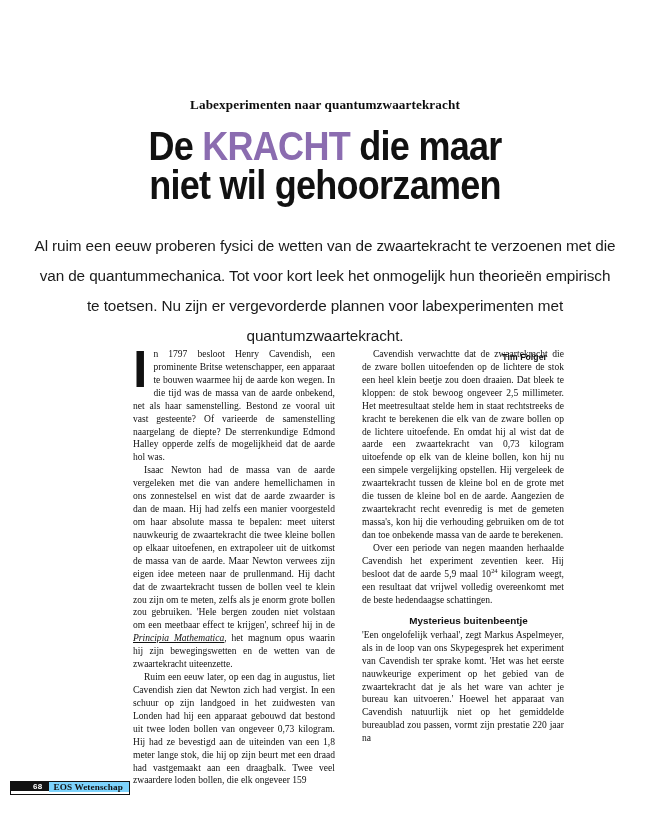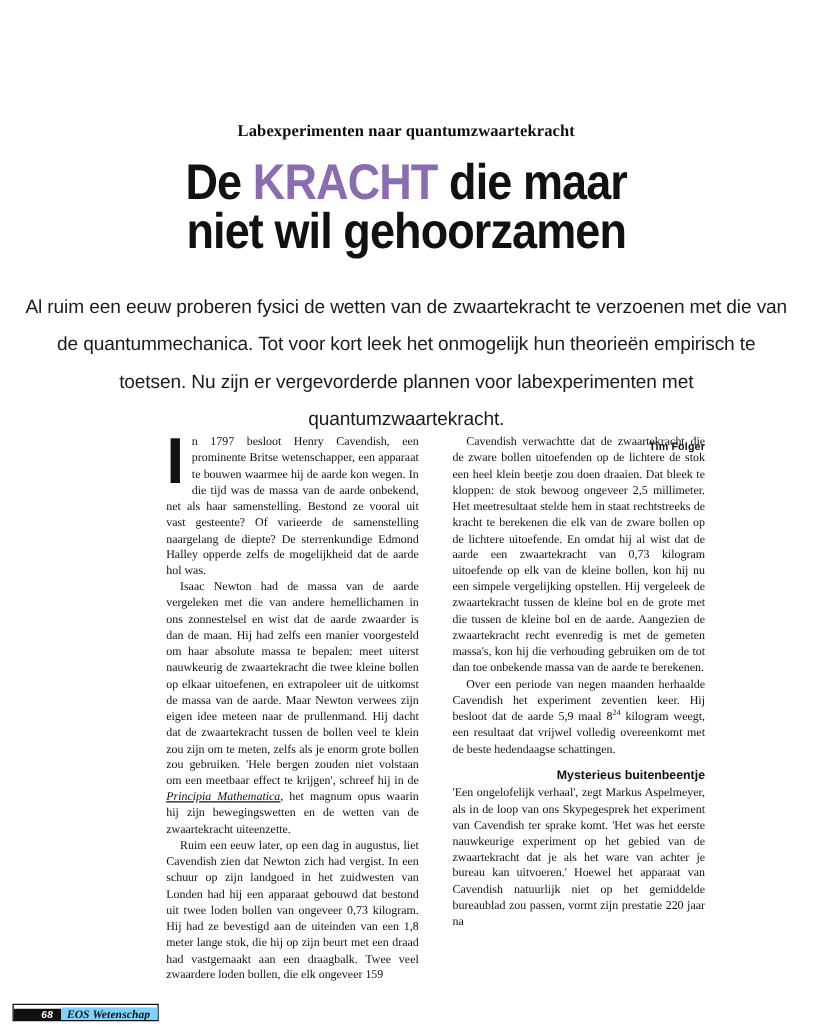--- a/index.html
+++ b/index.html
@@ -18,21 +18,21 @@
   }
 
   .page {
     position: absolute;
     inset: 0;
     background: #ffffff;
   }
 
   
   .header {
-    padding: 0 13px;
+    padding: 0 30px;
   }
 
   .kicker {
     margin: 0;
     padding-top: 97px;
     text-align: center;
     font-family: "Liberation Serif", serif;
     font-weight: bold;
     font-size: 13.2px;
     letter-spacing: 0.1px;
@@ -120,37 +120,36 @@
   }
 
   .subhead {
     margin: 0;
     padding-top: 8px;
     padding-bottom: 1px;
     font-family: "Liberation Sans", sans-serif;
     font-weight: bold;
     font-size: 9.9px;
     text-indent: 0;
-    text-align: right;
+    text-align: center;
     color: #111111;
   }
 
   em.work { font-style: italic; text-decoration: underline; }
   sup { font-size: 0.68em; vertical-align: super; line-height: 0; }
 
   
   .footer {
     position: absolute;
     left: 10px;
-    bottom: 8px;
-    display: flex;
-    align-items: flex-end;
+    bottom: 30px;
+    display: flex;
+    align-items: flex-start;
     height: 14px;
     border: 1px solid #111111;
-    font-style: italic;
   }
   .folio {
     background: #111111;
     color: #ffffff;
     font-family: "Liberation Sans", sans-serif;
     font-weight: bold;
     font-size: 8px;
     letter-spacing: 0.3px;
     display: flex;
     align-items: center;
@@ -193,21 +192,21 @@
   <div class="columns">
 
     <div class="col">
       <p class="first"><span class="dropcap">I</span><span>n 1797 besloot Henry Cavendish, een prominente Britse wetenschapper, een apparaat te bouwen waarmee hij de aarde kon wegen. In die tijd was de massa van de aarde onbekend, net als haar samenstelling. Bestond ze vooral uit vast gesteente? Of varieerde de samenstelling naargelang de diepte? De sterrenkundige Edmond Halley opperde zelfs de mogelijkheid dat de aarde hol was.</span></p>
       <p><span>Isaac Newton had de massa van de aarde vergeleken met die van andere hemellichamen in ons zonnestelsel en wist dat de aarde zwaarder is dan de maan. Hij had zelfs een manier voorgesteld om haar absolute massa te bepalen: meet uiterst nauwkeurig de zwaartekracht die twee kleine bollen op elkaar uitoefenen, en extrapoleer uit de uitkomst de massa van de aarde. Maar Newton verwees zijn eigen idee meteen naar de prullenmand. Hij dacht dat de zwaartekracht tussen de bollen veel te klein zou zijn om te meten, zelfs als je enorm grote bollen zou gebruiken. 'Hele bergen zouden niet volstaan om een meetbaar effect te krijgen', schreef hij in de </span><em class="work">Principia Mathematica</em><span>, het magnum opus waarin hij zijn bewegingswetten en de wetten van de zwaartekracht uiteenzette.</span></p>
       <p>Ruim een eeuw later, op een dag in augustus, liet Cavendish zien dat Newton zich had vergist. In een schuur op zijn landgoed in het zuidwesten van Londen had hij een apparaat gebouwd dat bestond uit twee loden bollen van ongeveer 0,73 kilogram. Hij had ze bevestigd aan de uiteinden van een 1,8 meter lange stok, die hij op zijn beurt met een draad had vastgemaakt aan een draagbalk. Twee veel zwaardere loden bollen, die elk ongeveer 159</p>
     </div>
 
     <div class="col">
       <p>Cavendish verwachtte dat de zwaartekracht die de zware bollen uitoefenden op de lichtere de stok een heel klein beetje zou doen draaien. Dat bleek te kloppen: de stok bewoog ongeveer 2,5 millimeter. Het meetresultaat stelde hem in staat rechtstreeks de kracht te berekenen die elk van de zware bollen op de lichtere uitoefende. En omdat hij al wist dat de aarde een zwaartekracht van 0,73 kilogram uitoefende op elk van de kleine bollen, kon hij nu een simpele vergelijking opstellen. Hij vergeleek de zwaartekracht tussen de kleine bol en de grote met die tussen de kleine bol en de aarde. Aangezien de zwaartekracht recht evenredig is met de gemeten massa's, kon hij die verhouding gebruiken om de tot dan toe onbekende massa van de aarde te berekenen.</p>
-      <p><span>Over een periode van negen maanden herhaalde Cavendish het experiment zeventien keer. Hij besloot dat de aarde 5,9 maal 8</span><sup>24</sup><span> kilogram weegt, een resultaat dat vrijwel volledig overeenkomt met de beste hedendaagse schattingen.</span></p>
+      <p><span>Over een periode van negen maanden herhaalde Cavendish het experiment zeventien keer. Hij besloot dat de aarde 5,9 maal 10</span><sup>24</sup><span> kilogram weegt, een resultaat dat vrijwel volledig overeenkomt met de beste hedendaagse schattingen.</span></p>
       <p class="subhead">Mysterieus buitenbeentje</p>
       <p class="first">'Een ongelofelijk verhaal', zegt Markus Aspelmeyer, als in de loop van ons Skypegesprek het experiment van Cavendish ter sprake komt. 'Het was het eerste nauwkeurige experiment op het gebied van de zwaartekracht dat je als het ware van achter je bureau kan uitvoeren.' Hoewel het apparaat van Cavendish natuurlijk niet op het gemiddelde bureaublad zou passen, vormt zijn prestatie 220 jaar na</p>
     </div>
 
   </div>
 
   <div class="footer">
     <div class="folio">68</div>
     <div class="pubname">EOS Wetenschap</div>
   </div>

